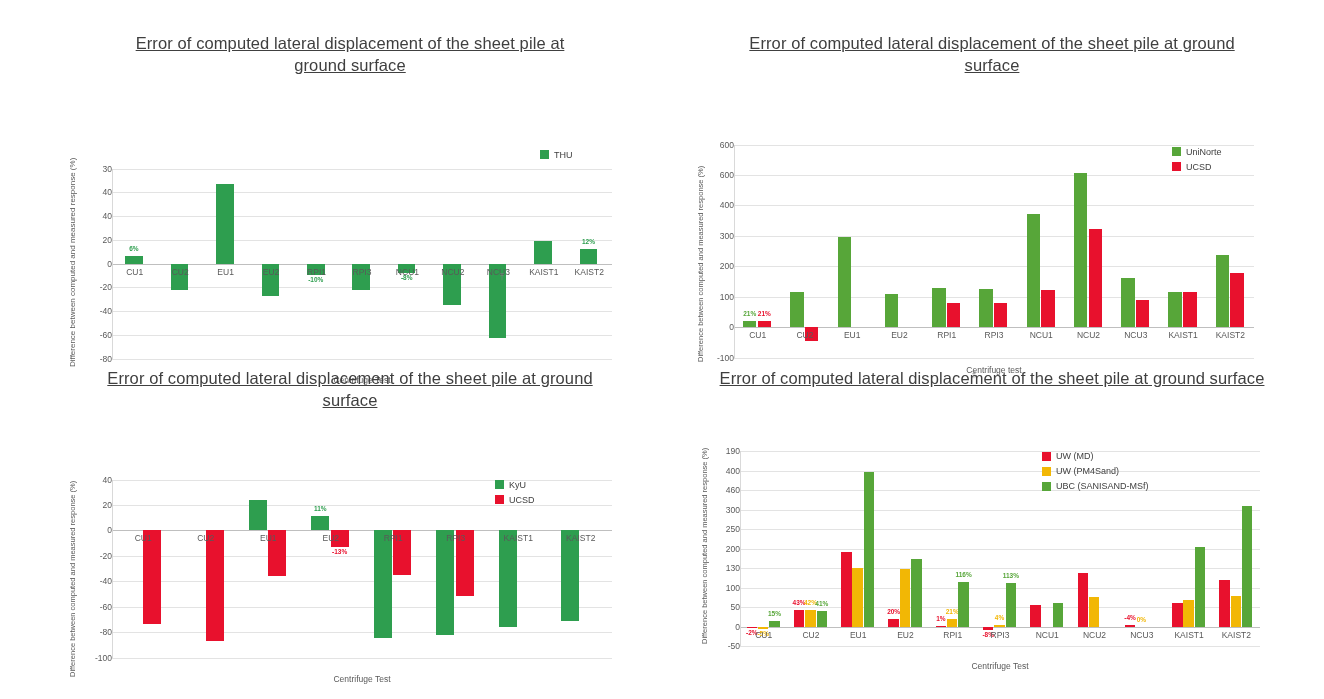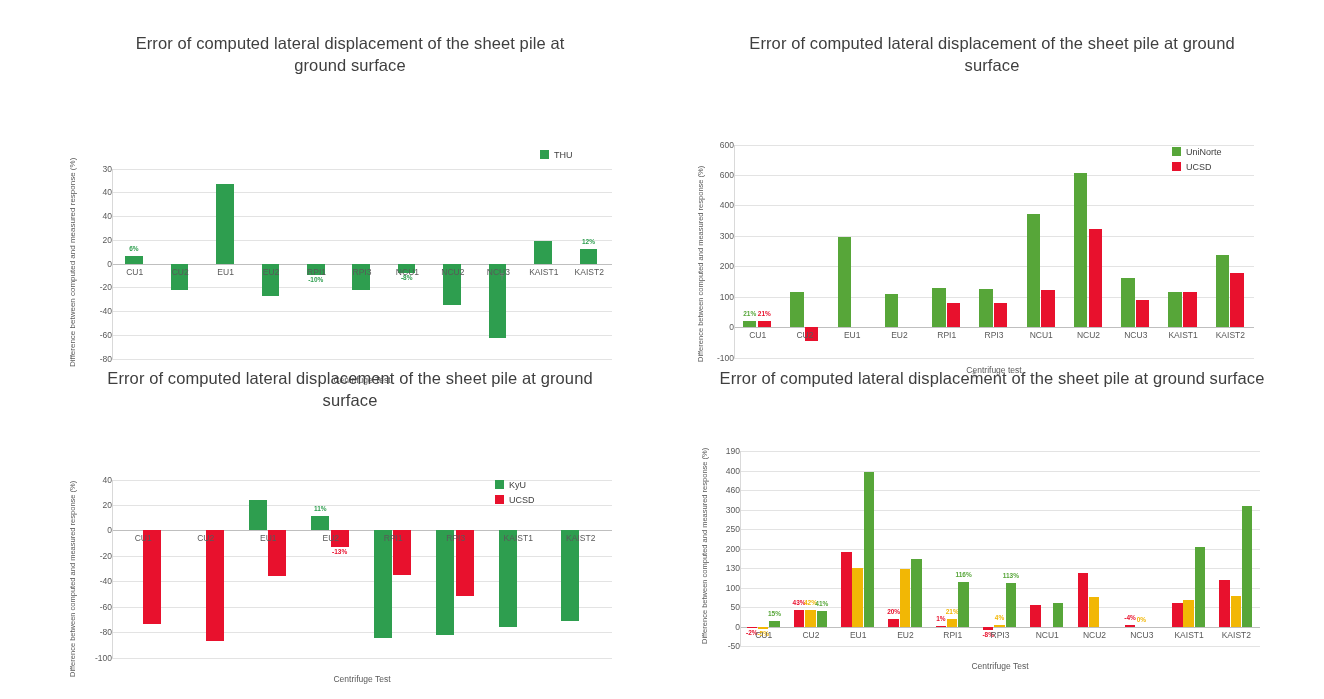--- a/index.html
+++ b/index.html
@@ -11,20 +11,21 @@
     width: 1324px;
     height: 699px;
     font-family: "Liberation Sans", sans-serif;
     color: #404040;
     overflow: hidden;
     position: relative;
   }
   .panel {
     position: absolute;
     box-sizing: border-box;
+    text-decoration: underline;
   }
   .chart-title {
     text-align: center;
     font-size: 16.5px;
     color: #3f3f3f;
     line-height: 1.35;
     font-weight: normal;
     letter-spacing: 0.1px;
   }
   .plot-wrap {
@@ -521,14 +522,28 @@
           <div class="catlabel" style="top: 178.5px;">KAIST1</div>
         </div>
         <div class="catgroup" style="left: 472.727px; width: 47.2727px;">
           <div class="bar" style="top: 128.7px; height: 46.8px; left: 6.61818px; width: 10.4378px; background: rgb(232, 17, 45);"></div>
           <div class="bar" style="top: 145.08px; height: 30.42px; left: 17.9636px; width: 10.4378px; background: rgb(242, 183, 5);"></div>
           <div class="bar" style="top: 54.6px; height: 120.9px; left: 29.3091px; width: 10.4378px; background: rgb(87, 166, 57);"></div>
           <div class="catlabel" style="top: 178.5px;">KAIST2</div>
         </div>
       </div>
     <div class="xlabel" style="left:68px; top:272px; width:520px;">Centrifuge Test</div>
+    <div class="legend" id="legend-uw" style="left:370px; top:62px;">
+        <div class="legend-item">
+          <span class="legend-swatch" style="background: rgb(232, 17, 45);"></span>
+          <span class="legend-label">UW (MD)</span>
+        </div>
+        <div class="legend-item">
+          <span class="legend-swatch" style="background: rgb(242, 183, 5);"></span>
+          <span class="legend-label">UW (PM4Sand)</span>
+        </div>
+        <div class="legend-item">
+          <span class="legend-swatch" style="background: rgb(87, 166, 57);"></span>
+          <span class="legend-label">UBC (SANISAND-MSf)</span>
+        </div>
+      </div>
   </div>
 </div>
 
 </body></html>

